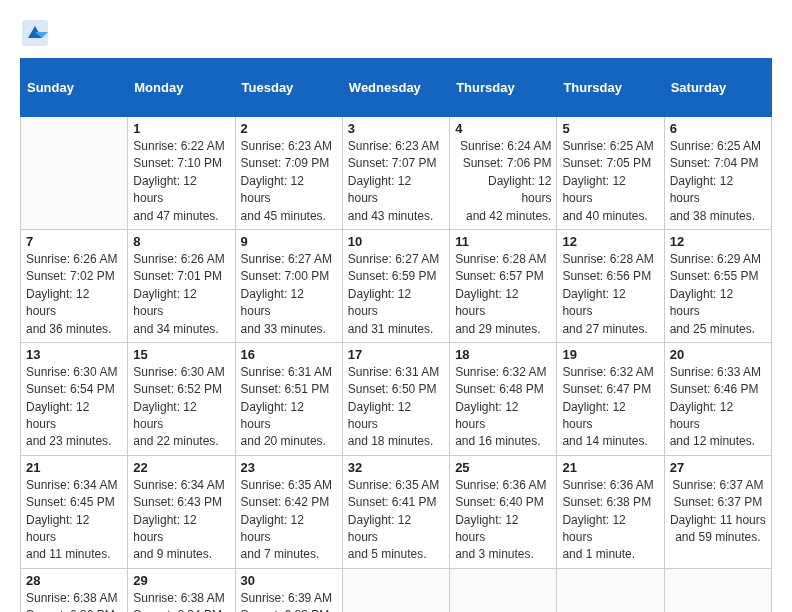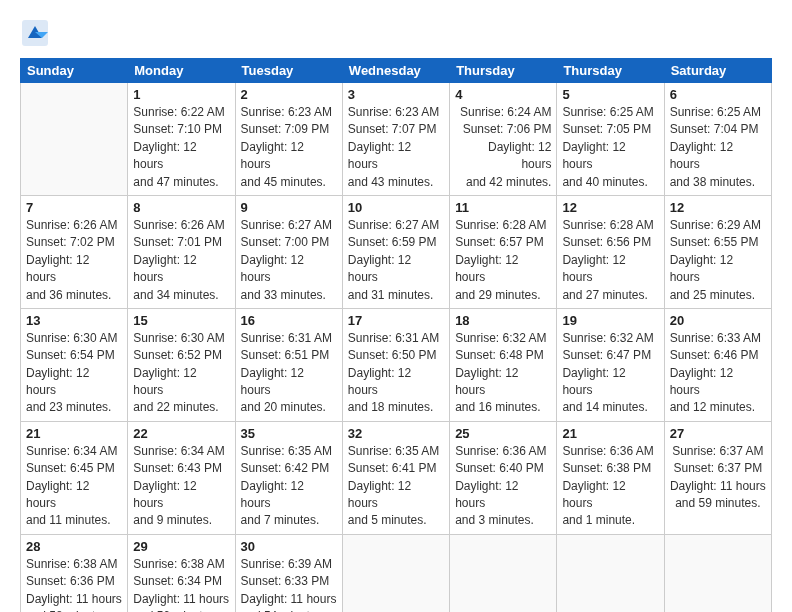--- a/index.html
+++ b/index.html
@@ -55,21 +55,21 @@
     .calendar {
       width: 100%;
       border-collapse: collapse;
       flex: 1;
     }
     .calendar th {
       background: #1565C0;
       color: #fff;
       font-size: 13px;
       font-weight: bold;
-      padding: 4px 6px;
+      padding: 21px 6px;
       text-align: left;
       border: 1px solid #1565C0;
     }
     .calendar td {
       border: 1px solid #ccc;
       vertical-align: top;
       padding: 4px 5px;
       font-size: 10.5px;
       color: #333;
       width: calc(100% / 7);
@@ -282,21 +282,21 @@
 and 11 minutes.</div>
           </td>
           <td>
             <span class="day-number">22</span>
             <div class="day-info" style="white-space: pre-line;">Sunrise: 6:34 AM
 Sunset: 6:43 PM
 Daylight: 12 hours
 and 9 minutes.</div>
           </td>
           <td>
-            <span class="day-number">35</span>
+            <span class="day-number">23</span>
             <div class="day-info" style="white-space: pre-line;">Sunrise: 6:35 AM
 Sunset: 6:42 PM
 Daylight: 12 hours
 and 7 minutes.</div>
           </td>
           <td>
             <span class="day-number">32</span>
             <div class="day-info" style="white-space: pre-line;">Sunrise: 6:35 AM
 Sunset: 6:41 PM
 Daylight: 12 hours

